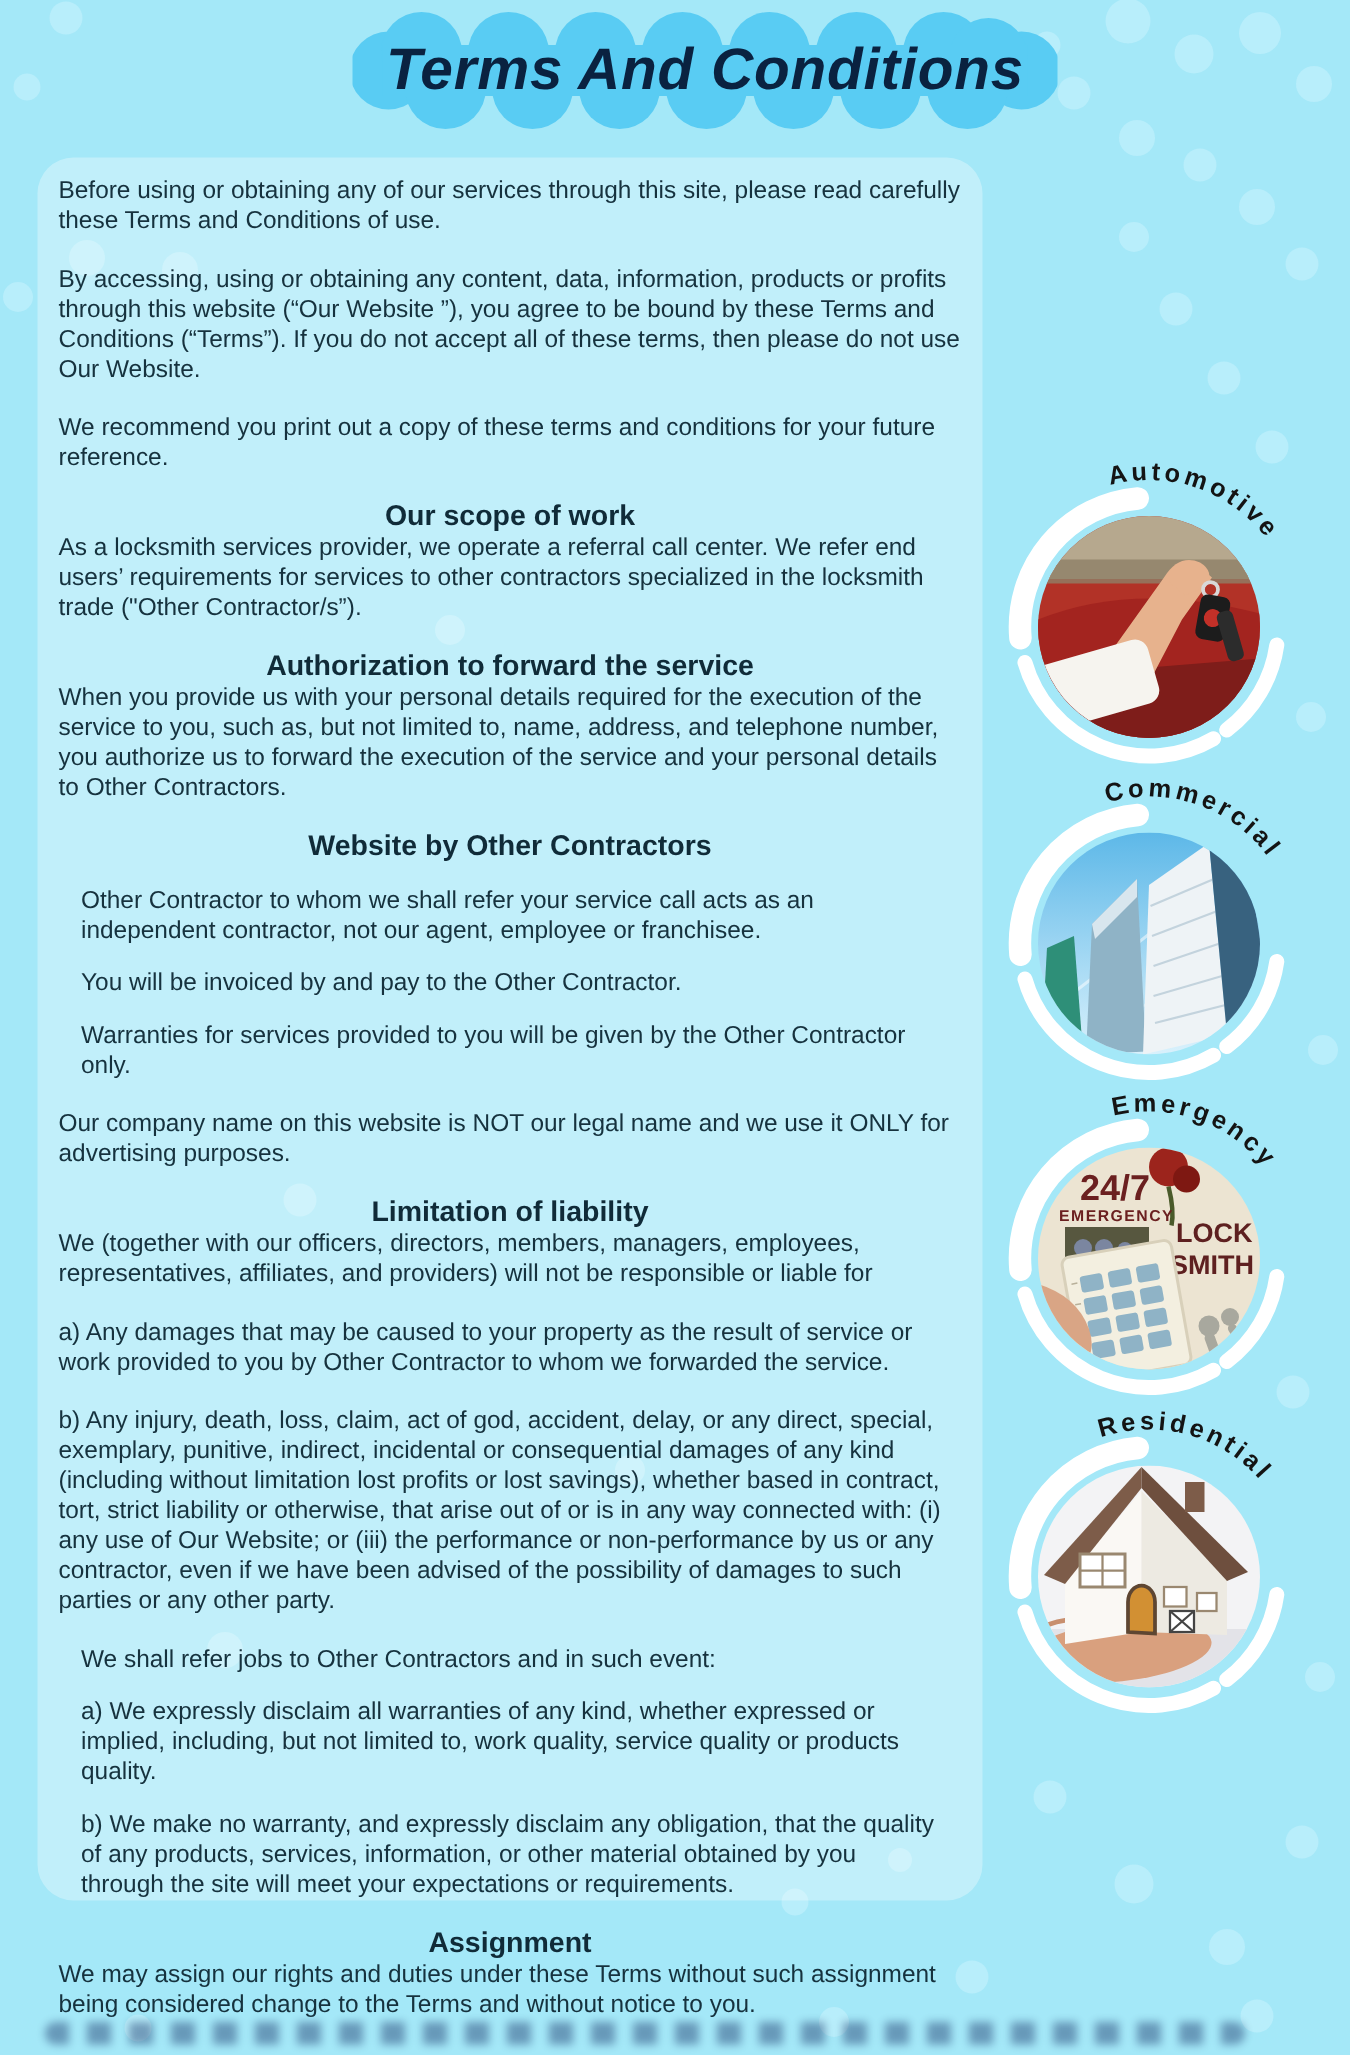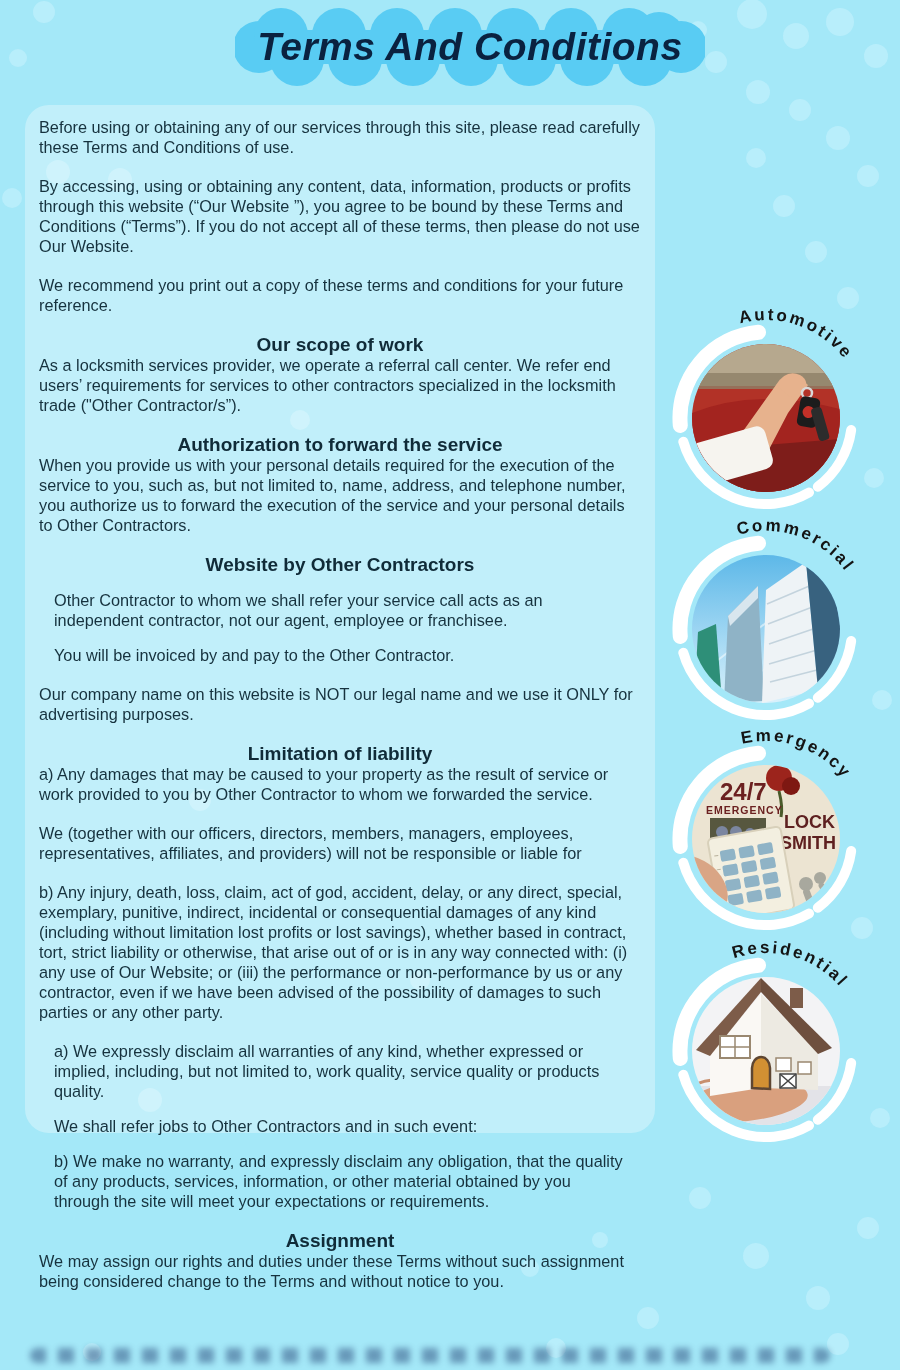--- a/index.html
+++ b/index.html
@@ -1,19 +1,19 @@
 <!DOCTYPE html>
 <html><head>
 <meta charset="utf-8">
 <style>
   html,body{margin:0;padding:0;background:#a4e8f8;}
   .page{position:relative;width:900px;height:1370px;background:#a4e8f8;overflow:hidden;
         font-family:"Liberation Sans",sans-serif;}
   .bub{position:absolute;border-radius:50%;background:#c9f3fd;opacity:.55;}
-  .panel{position:absolute;left:25px;top:105px;width:630px;height:1028px;
+  .panel{position:absolute;left:25px;top:105px;width:630px;height:1162px;
          background:rgba(255,255,255,.32);border-radius:24px;}
   .terms{padding:12px 14px 0 14px;color:#16323e;font-size:16.3px;line-height:20px;}
   .para{margin:0 0 19px 0;}
   .line{margin:15px;}
   .sec-h{font-size:19px;line-height:21px;font-weight:bold;margin:0;color:#102b38;text-align:center;}
   .title-wrap{position:absolute;left:235px;top:8px;width:470px;height:78px;}
   .title-wrap svg{position:absolute;left:0;top:0;}
   .title-text{position:absolute;left:0;top:0;width:100%;height:78px;display:flex;
               align-items:center;justify-content:center;font-size:39px;font-weight:bold;
               font-style:italic;color:#0a2240;letter-spacing:.5px;}
@@ -76,29 +76,30 @@
         <p class="para">By accessing, using or obtaining any content, data, information, products or profits through this website (“Our Website ”), you agree to be bound by these Terms and Conditions (“Terms”). If you do not accept all of these terms, then please do not use Our Website.</p>
         <p class="para">We recommend you print out a copy of these terms and conditions for your future reference.</p>
         <h2 class="sec-h">Our scope of work</h2>
         <p class="para">As a locksmith services provider, we operate a referral call center. We refer end users’ requirements for services to other contractors specialized in the locksmith trade ("Other Contractor/s”).</p>
         <h2 class="sec-h">Authorization to forward the service</h2>
         <p class="para">When you provide us with your personal details required for the execution of the service to you, such as, but not limited to, name, address, and telephone number, you authorize us to forward the execution of the service and your personal details to Other Contractors.</p>
         <h2 class="sec-h">Website by Other Contractors</h2>
         <div class="para">
           <p class="line">Other Contractor to whom we shall refer your service call acts as an independent contractor, not our agent, employee or franchisee.</p>
           <p class="line">You will be invoiced by and pay to the Other Contractor.</p>
+          <p class="line">Warranties for services provided to you will be given by the Other Contractor only.</p>
         </div>
         <p class="para">Our company name on this website is NOT our legal name and we use it ONLY for advertising purposes.</p>
         <h2 class="sec-h">Limitation of liability</h2>
+        <p class="para">We (together with our officers, directors, members, managers, employees, representatives, affiliates, and providers) will not be responsible or liable for</p>
         <p class="para">a) Any damages that may be caused to your property as the result of service or work provided to you by Other Contractor to whom we forwarded the service.</p>
-        <p class="para">We (together with our officers, directors, members, managers, employees, representatives, affiliates, and providers) will not be responsible or liable for</p>
         <p class="para">b) Any injury, death, loss, claim, act of god, accident, delay, or any direct, special, exemplary, punitive, indirect, incidental or consequential damages of any kind (including without limitation lost profits or lost savings), whether based in contract, tort, strict liability or otherwise, that arise out of or is in any way connected with: (i) any use of Our Website; or (iii) the performance or non-performance by us or any contractor, even if we have been advised of the possibility of damages to such parties or any other party.</p>
         <div class="para">
+          <p class="line">We shall refer jobs to Other Contractors and in such event:</p>
           <p class="line">a) We expressly disclaim all warranties of any kind, whether expressed or implied, including, but not limited to, work quality, service quality or products quality.</p>
-          <p class="line">We shall refer jobs to Other Contractors and in such event:</p>
           <p class="line">b) We make no warranty, and expressly disclaim any obligation, that the quality of any products, services, information, or other material obtained by you through the site will meet your expectations or requirements.</p>
         </div>
         <h2 class="sec-h">Assignment</h2>
         <p class="para">We may assign our rights and duties under these Terms without such assignment being considered change to the Terms and without notice to you.</p>
       </div>
   </div>
 
   <div class="title-wrap">
     <svg width="470" height="78" viewBox="0 0 470 78">
       <g fill="#59ccf3">

